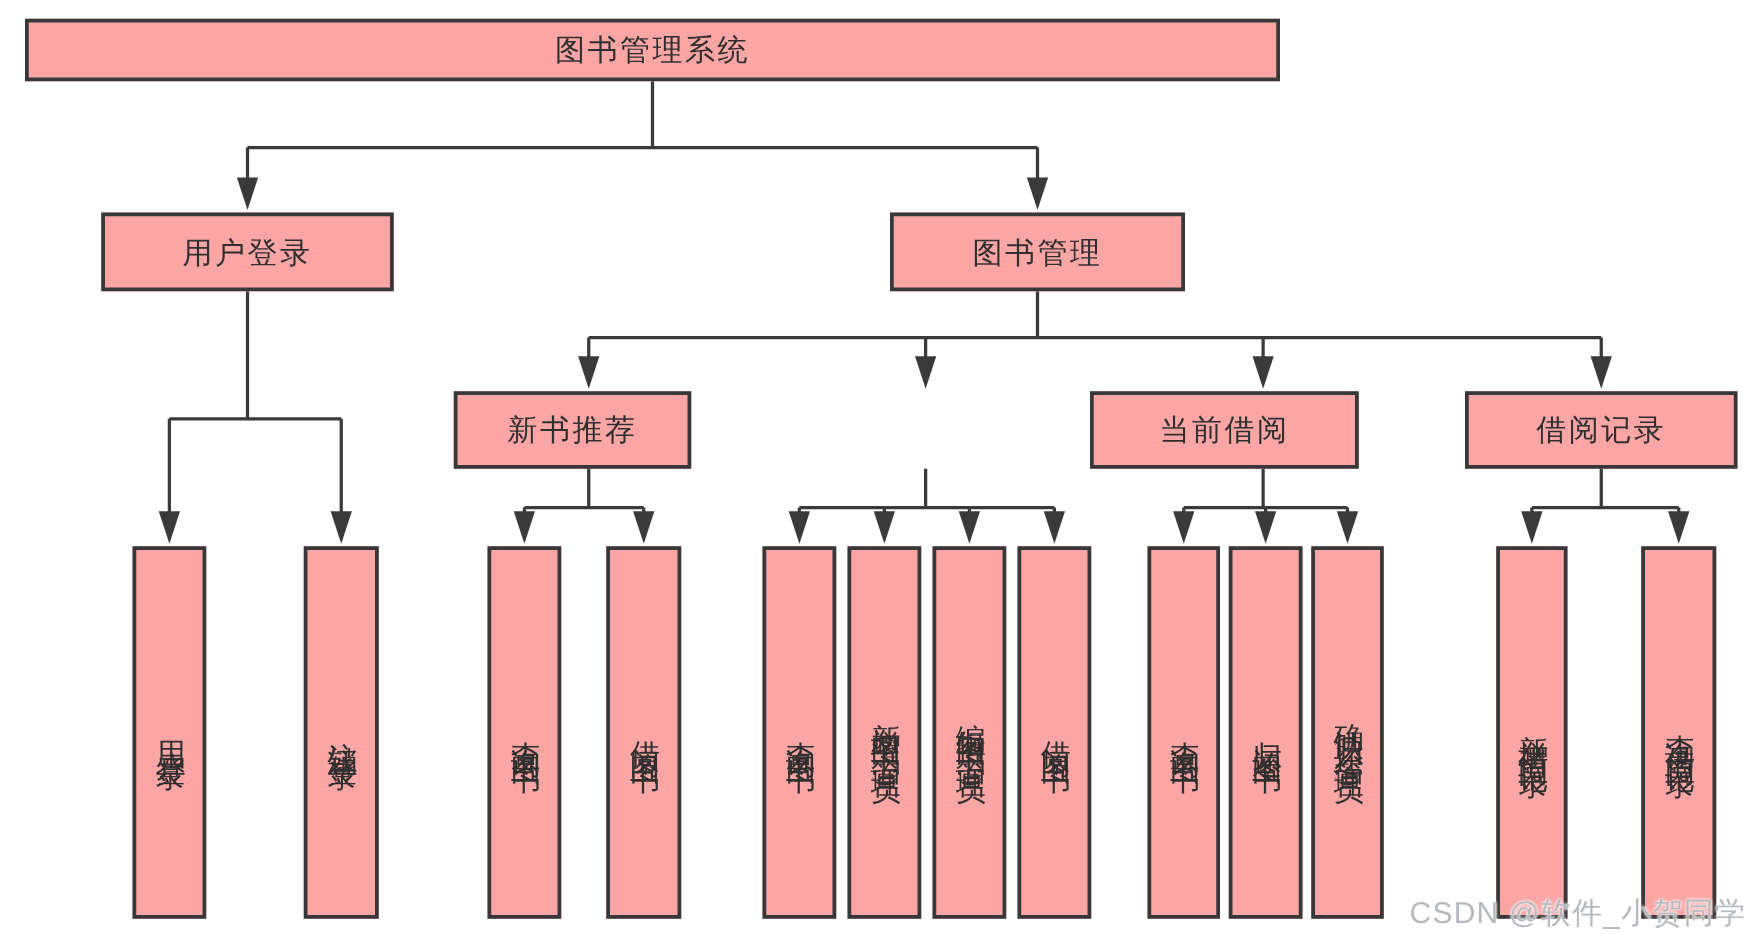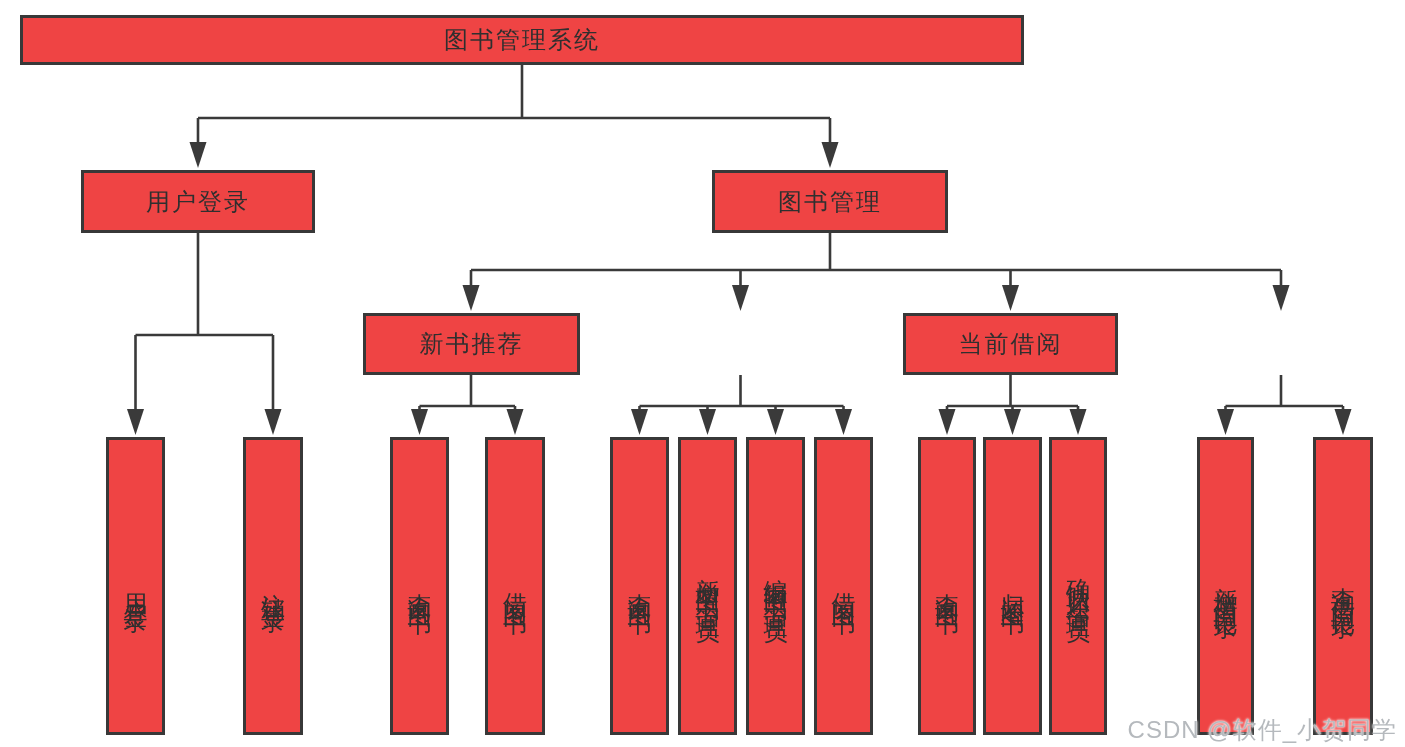--- a/index.html
+++ b/index.html
@@ -15,21 +15,21 @@
     position:relative;
     width:1405px;height:747px;
     background:var(--bg);
     overflow:hidden;
   }
   .connectors{position:absolute;left:0;top:0;z-index:1;}
   .connectors path{stroke:var(--line);stroke-width:2.6;fill:none;}
   .connectors polygon{fill:var(--line);stroke:none;}
   .node{
     position:absolute;
-    background:#ef4444;
+    background:#fca5a5;
     border:3px solid var(--border);
     display:flex;align-items:center;justify-content:center;
     color:var(--text);
     z-index:2;
   }
   .box-h{font-size:24px;letter-spacing:2px;white-space:nowrap;}
   .box-v{z-index:2;}
   .vtext{
     writing-mode:vertical-rl;
     text-orientation:mixed;
@@ -94,25 +94,28 @@
     <span>图书管理系统</span>
   </div>
 
   <div class="node box-h" style="left:81px;top:170px;width:234px;height:63px;">
     <span>用户登录</span>
   </div>
   <div class="node box-h" style="left:712px;top:170px;width:236px;height:63px;">
     <span>图书管理</span>
   </div>
 
-  <div class="node box-h" style="left:363px;top:313px;width:217px;height:62px;">
+  <div class="node box-h" style="left:363px;top:313px;width:190px;height:62px;">
     <span>新书推荐</span>
   </div>
-  <div class="node box-h" style="left:903px;top:313px;width:215px;height:62px;">
+  <div class="node box-h" style="left:872px;top:313px;width:215px;height:62px;">
     <span>当前借阅</span>
+  </div>
+  <div class="node box-h" style="left:1172px;top:313px;width:218px;height:62px;">
+    <span>借阅记录</span>
   </div>
 
   <div class="node box-v" style="left:106px;top:437px;width:59px;height:298px;">
     <span class="vtext">用户登录</span>
   </div>
   <div class="node box-v" style="left:243px;top:437px;width:60px;height:298px;">
     <span class="vtext">注销登录</span>
   </div>
 
   <div class="node box-v" style="left:390px;top:437px;width:59px;height:298px;">

